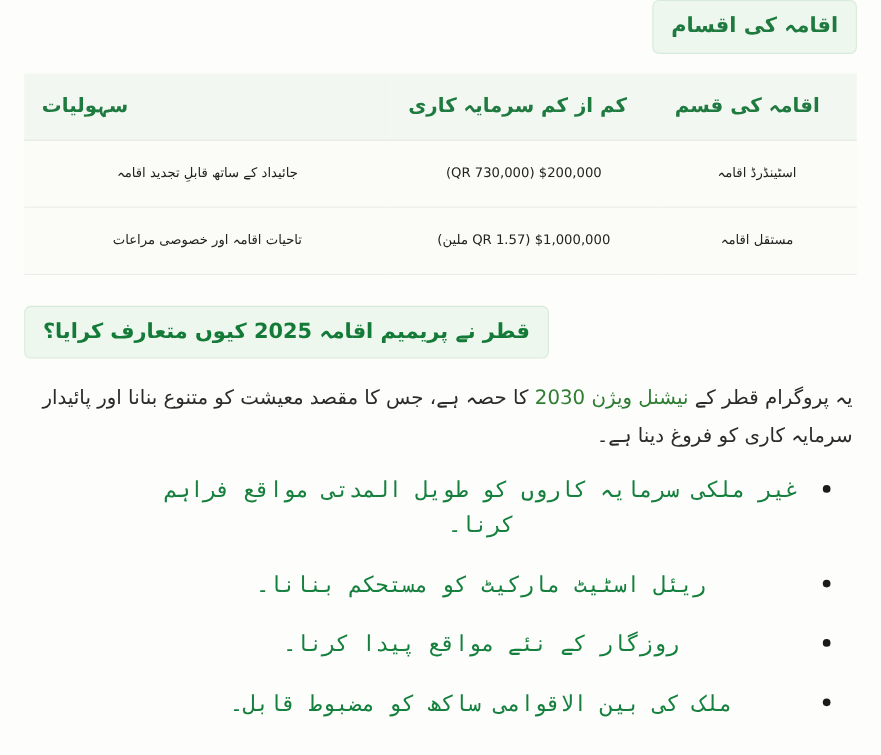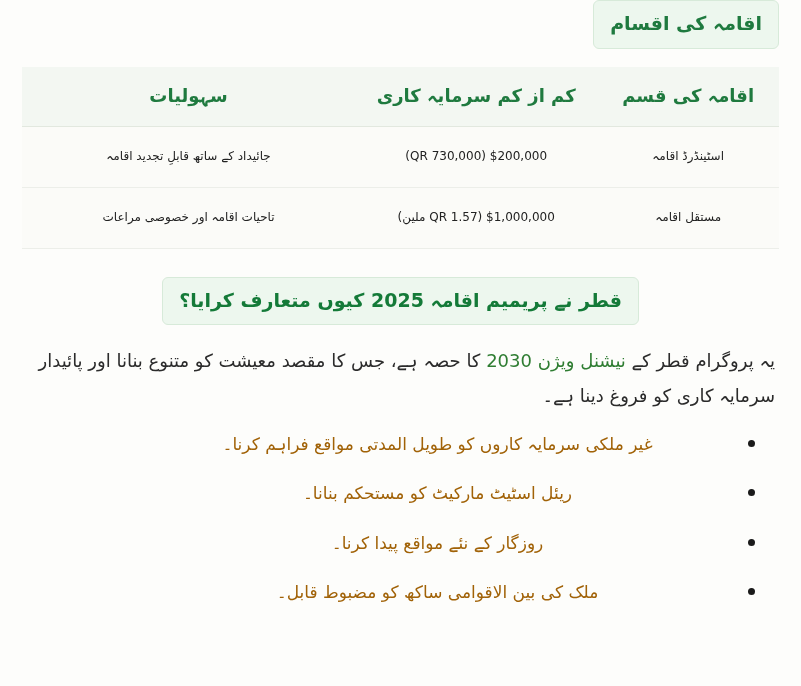--- a/index.html
+++ b/index.html
@@ -57,21 +57,21 @@
     background: #fbfbf8;
     table-layout: fixed;
   }
   table.residency thead th {
     background: #f3f7f2;
     color: #1f7a3f;
     font-size: 18px;
     font-weight: bold;
     padding: 18px 16px 20px 16px;
     border-bottom: 1px solid #e2e8df;
-    text-align: center;
+    text-align: left;
     vertical-align: middle;
     white-space: nowrap;
   }
   table.residency tbody td {
     font-size: 12px;
     color: #222;
     padding: 22px 16px 24px 16px;
     border-bottom: 1px solid #eceee9;
     text-align: center;
     vertical-align: middle;
@@ -84,21 +84,21 @@
     unicode-bidi: isolate;
   }
   col.c-type   { width: 24%; }
   col.c-invest { width: 32%; }
   col.c-benefit{ width: 44%; }
 
   
   .heading2-wrap {
     margin-top: 28px;
     display: flex;
-    justify-content: center;
+    justify-content: flex-end;
   }
 
   
   .para {
     direction: rtl;
     text-align: right;
     font-size: 18px;
     line-height: 1.95;
     margin-top: 18px;
     padding: 0 4px;
@@ -113,26 +113,27 @@
   
   ul.bullets {
     direction: rtl;
     text-align: right;
     margin: 14px 0 0 0;
     padding: 0 46px 0 0;
     list-style: none;
   }
   ul.bullets li {
     position: relative;
-    font-size: 17px;
+    font-size: 20px;
     line-height: 1.6;
     margin-bottom: 22px;
-    color: #a16207;
+    color: #15803d;
     text-align: center;
     padding: 0 0 0 120px;
+    font-family: Liberation Mono, monospace;
   }
   ul.bullets li .dot {
     position: absolute;
     right: -22px;
     top: 9px;
     width: 7px;
     height: 7px;
     background: #1a1a1a;
     border-radius: 50%;
     display: inline-block;

